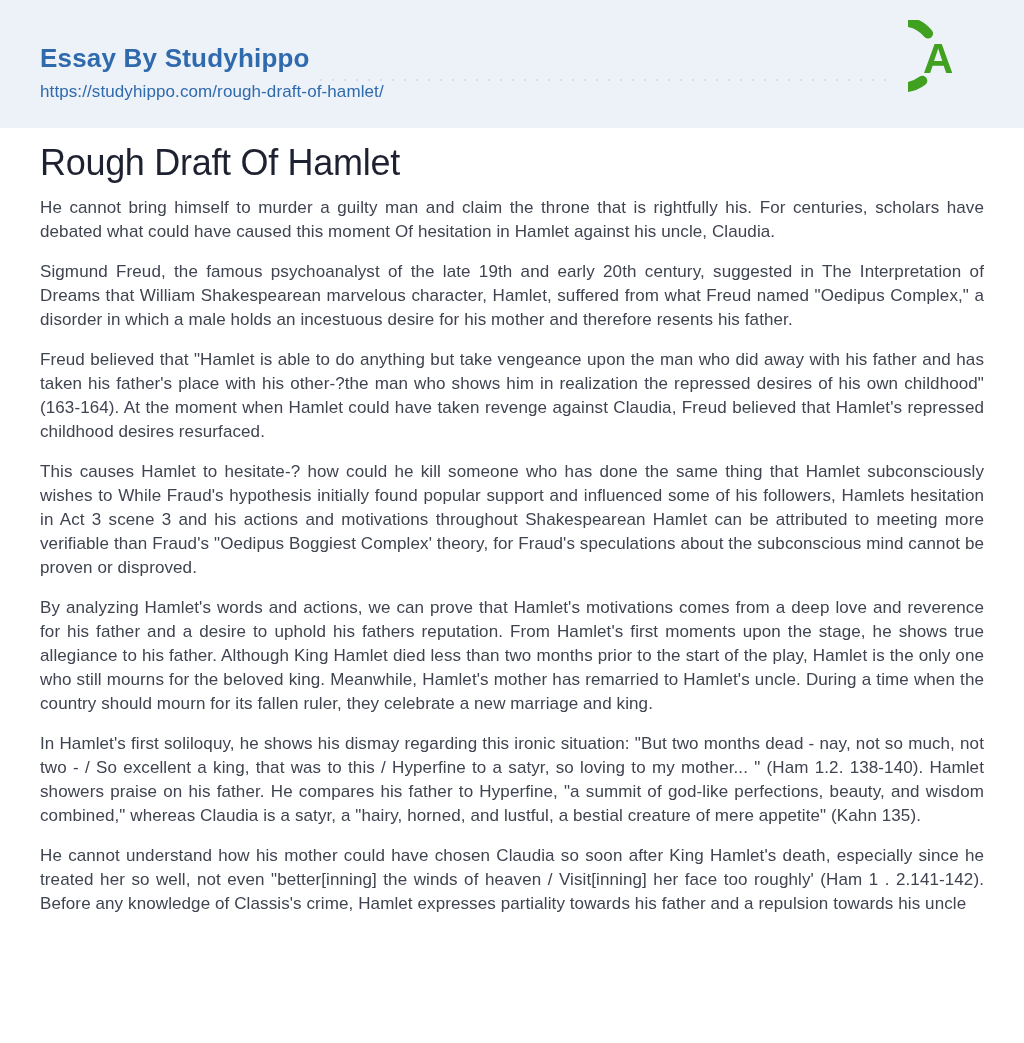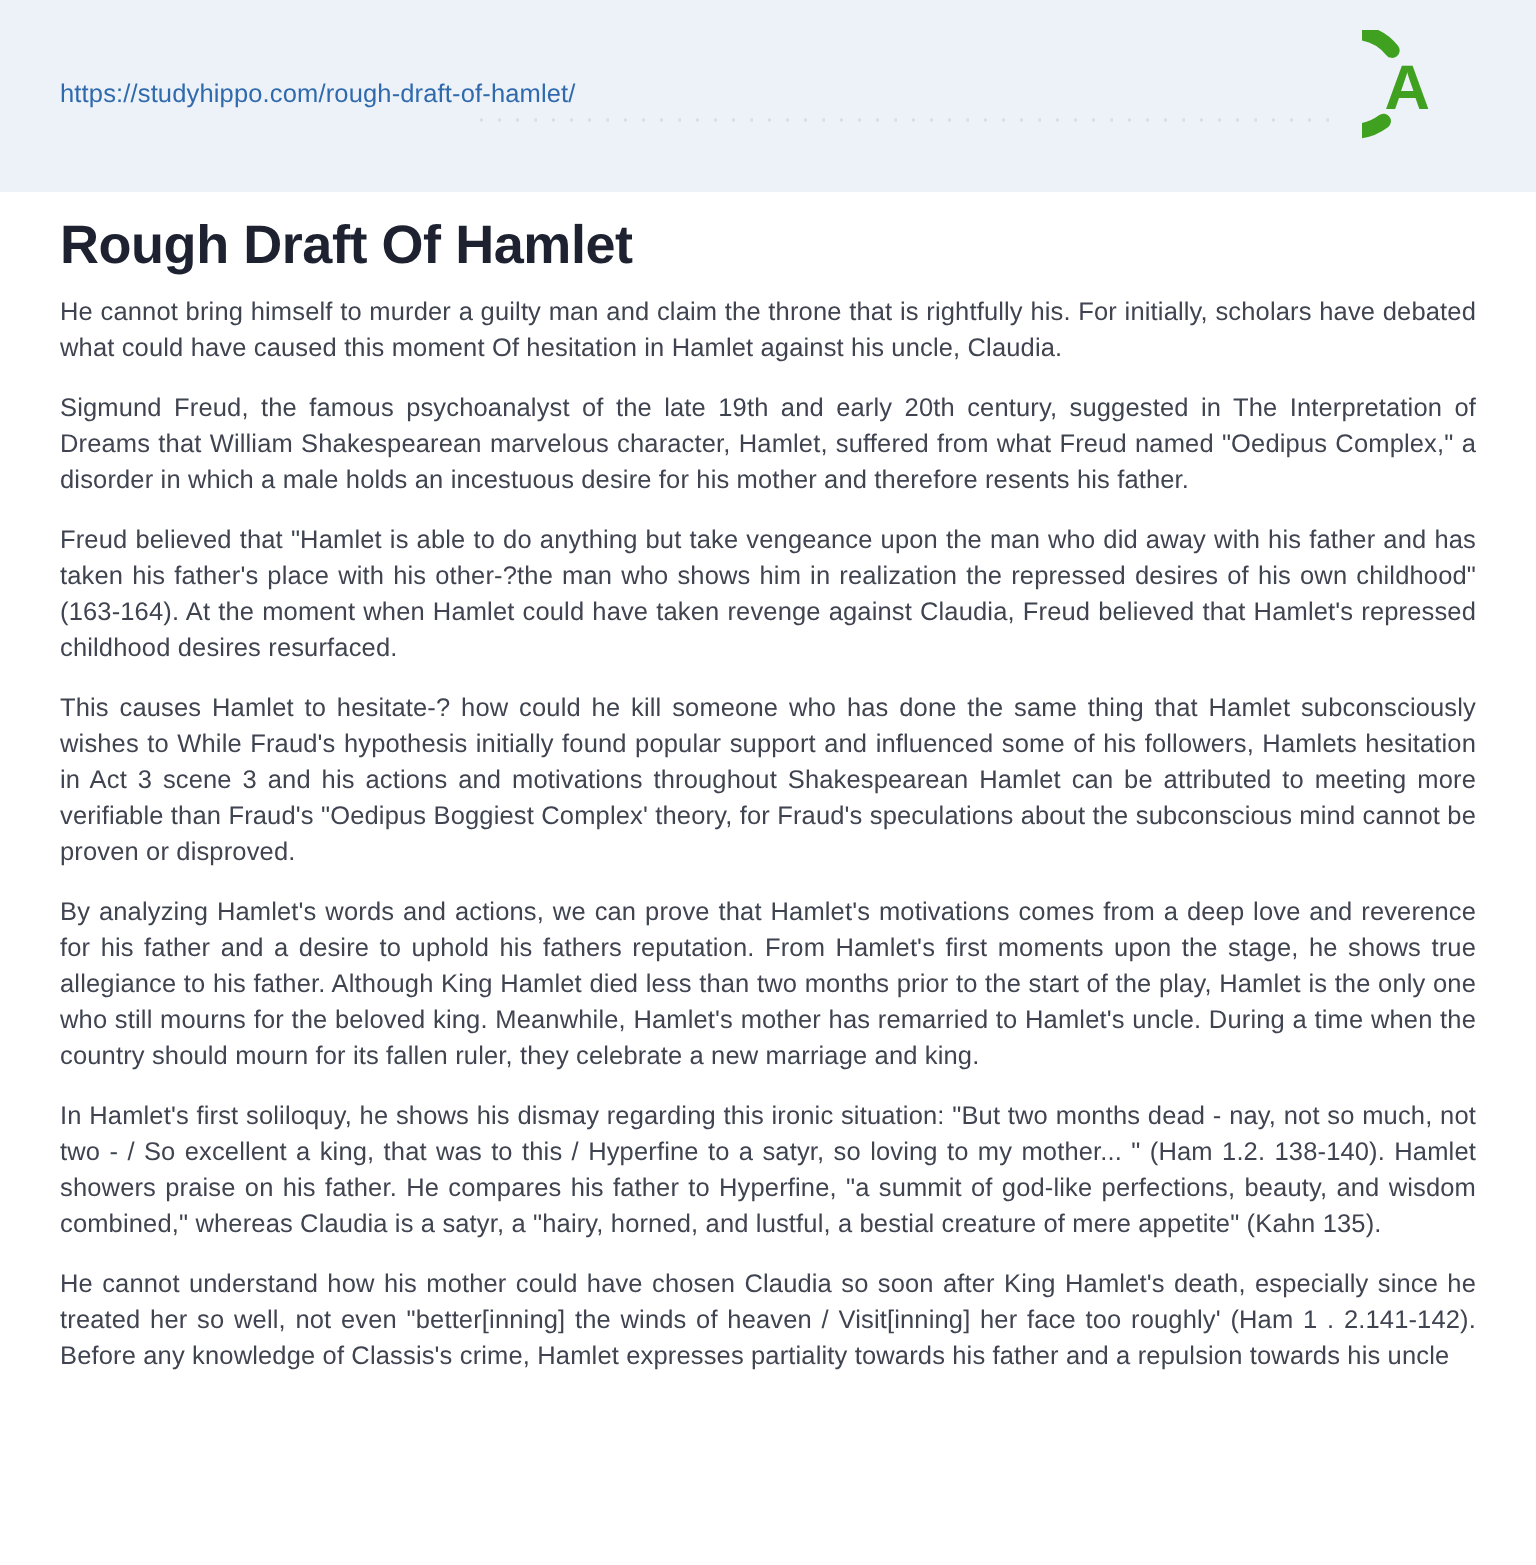--- a/index.html
+++ b/index.html
@@ -60,52 +60,53 @@
     font-size:42px;
     font-weight:700;
     line-height:1;
   }
   main{
     padding:16px 40px 0 40px;
   }
   .page-title{
     color:var(--title-color);
     font-size:36px;
-    font-weight:700;
+    font-weight:400;
     letter-spacing:-0.3px;
     line-height:1.08;
     margin-bottom:13px;
   }
   .essay-body p{
     color:var(--body-color);
     font-size:17px;
     line-height:24px;
     text-align:justify;
     margin-bottom:16px;
     letter-spacing:0.1px;
   }
 </style>
 </head>
 <body>
 
 <header class="header">
+  <div class="brand">Essay By Studyhippo</div>
   <div class="dotted-divider"></div>
   <a class="source-url" href="#">https://studyhippo.com/rough-draft-of-hamlet/</a>
   <div class="logo">
     <svg viewBox="0 0 80 80" width="80" height="80">
       <path d="M14.3 60.8 A33 33 0 1 1 20.1 13.6" fill="none" stroke="#3fa11f" stroke-width="10" stroke-linecap="round"></path>
     </svg>
     <span class="logo-a">A</span>
   </div>
 </header>
 
 <main>
   <h1 class="page-title">Rough Draft Of Hamlet</h1>
   <div class="essay-body" id="essay-body">
-      <p>He cannot bring himself to murder a guilty man and claim the throne that is rightfully his. For initially, scholars have debated what could have caused this moment Of hesitation in Hamlet against his uncle, Claudia.</p>
+      <p>He cannot bring himself to murder a guilty man and claim the throne that is rightfully his. For centuries, scholars have debated what could have caused this moment Of hesitation in Hamlet against his uncle, Claudia.</p>
       <p>Sigmund Freud, the famous psychoanalyst of the late 19th and early 20th century, suggested in The Interpretation of Dreams that William Shakespearean marvelous character, Hamlet, suffered from what Freud named "Oedipus Complex," a disorder in which a male holds an incestuous desire for his mother and therefore resents his father.</p>
       <p>Freud believed that "Hamlet is able to do anything but take vengeance upon the man who did away with his father and has taken his father's place with his other-?the man who shows him in realization the repressed desires of his own childhood" (163-164). At the moment when Hamlet could have taken revenge against Claudia, Freud believed that Hamlet's repressed childhood desires resurfaced.</p>
       <p>This causes Hamlet to hesitate-? how could he kill someone who has done the same thing that Hamlet subconsciously wishes to While Fraud's hypothesis initially found popular support and influenced some of his followers, Hamlets hesitation in Act 3 scene 3 and his actions and motivations throughout Shakespearean Hamlet can be attributed to meeting more verifiable than Fraud's "Oedipus Boggiest Complex' theory, for Fraud's speculations about the subconscious mind cannot be proven or disproved.</p>
       <p>By analyzing Hamlet's words and actions, we can prove that Hamlet's motivations comes from a deep love and reverence for his father and a desire to uphold his fathers reputation. From Hamlet's first moments upon the stage, he shows true allegiance to his father. Although King Hamlet died less than two months prior to the start of the play, Hamlet is the only one who still mourns for the beloved king. Meanwhile, Hamlet's mother has remarried to Hamlet's uncle. During a time when the country should mourn for its fallen ruler, they celebrate a new marriage and king.</p>
       <p>In Hamlet's first soliloquy, he shows his dismay regarding this ironic situation: "But two months dead - nay, not so much, not two - / So excellent a king, that was to this / Hyperfine to a satyr, so loving to my mother... " (Ham 1.2. 138-140). Hamlet showers praise on his father. He compares his father to Hyperfine, "a summit of god-like perfections, beauty, and wisdom combined," whereas Claudia is a satyr, a "hairy, horned, and lustful, a bestial creature of mere appetite" (Kahn 135).</p>
       <p>He cannot understand how his mother could have chosen Claudia so soon after King Hamlet's death, especially since he treated her so well, not even "better[inning] the winds of heaven / Visit[inning] her face too roughly' (Ham 1 . 2.141-142). Before any knowledge of Classis's crime, Hamlet expresses partiality towards his father and a repulsion towards his uncle</p>
     </div>
 </main>
 
 </body></html>

